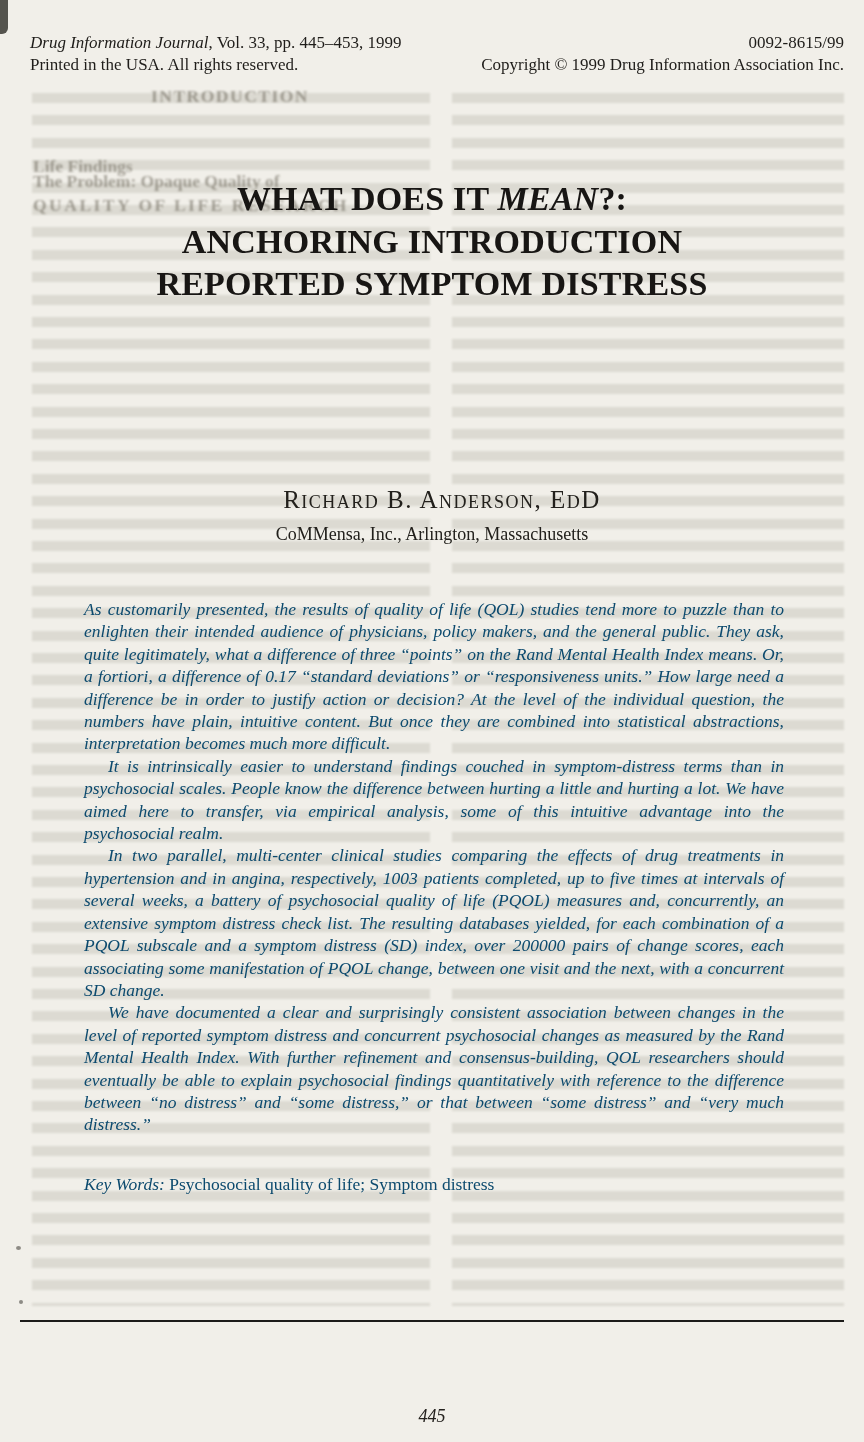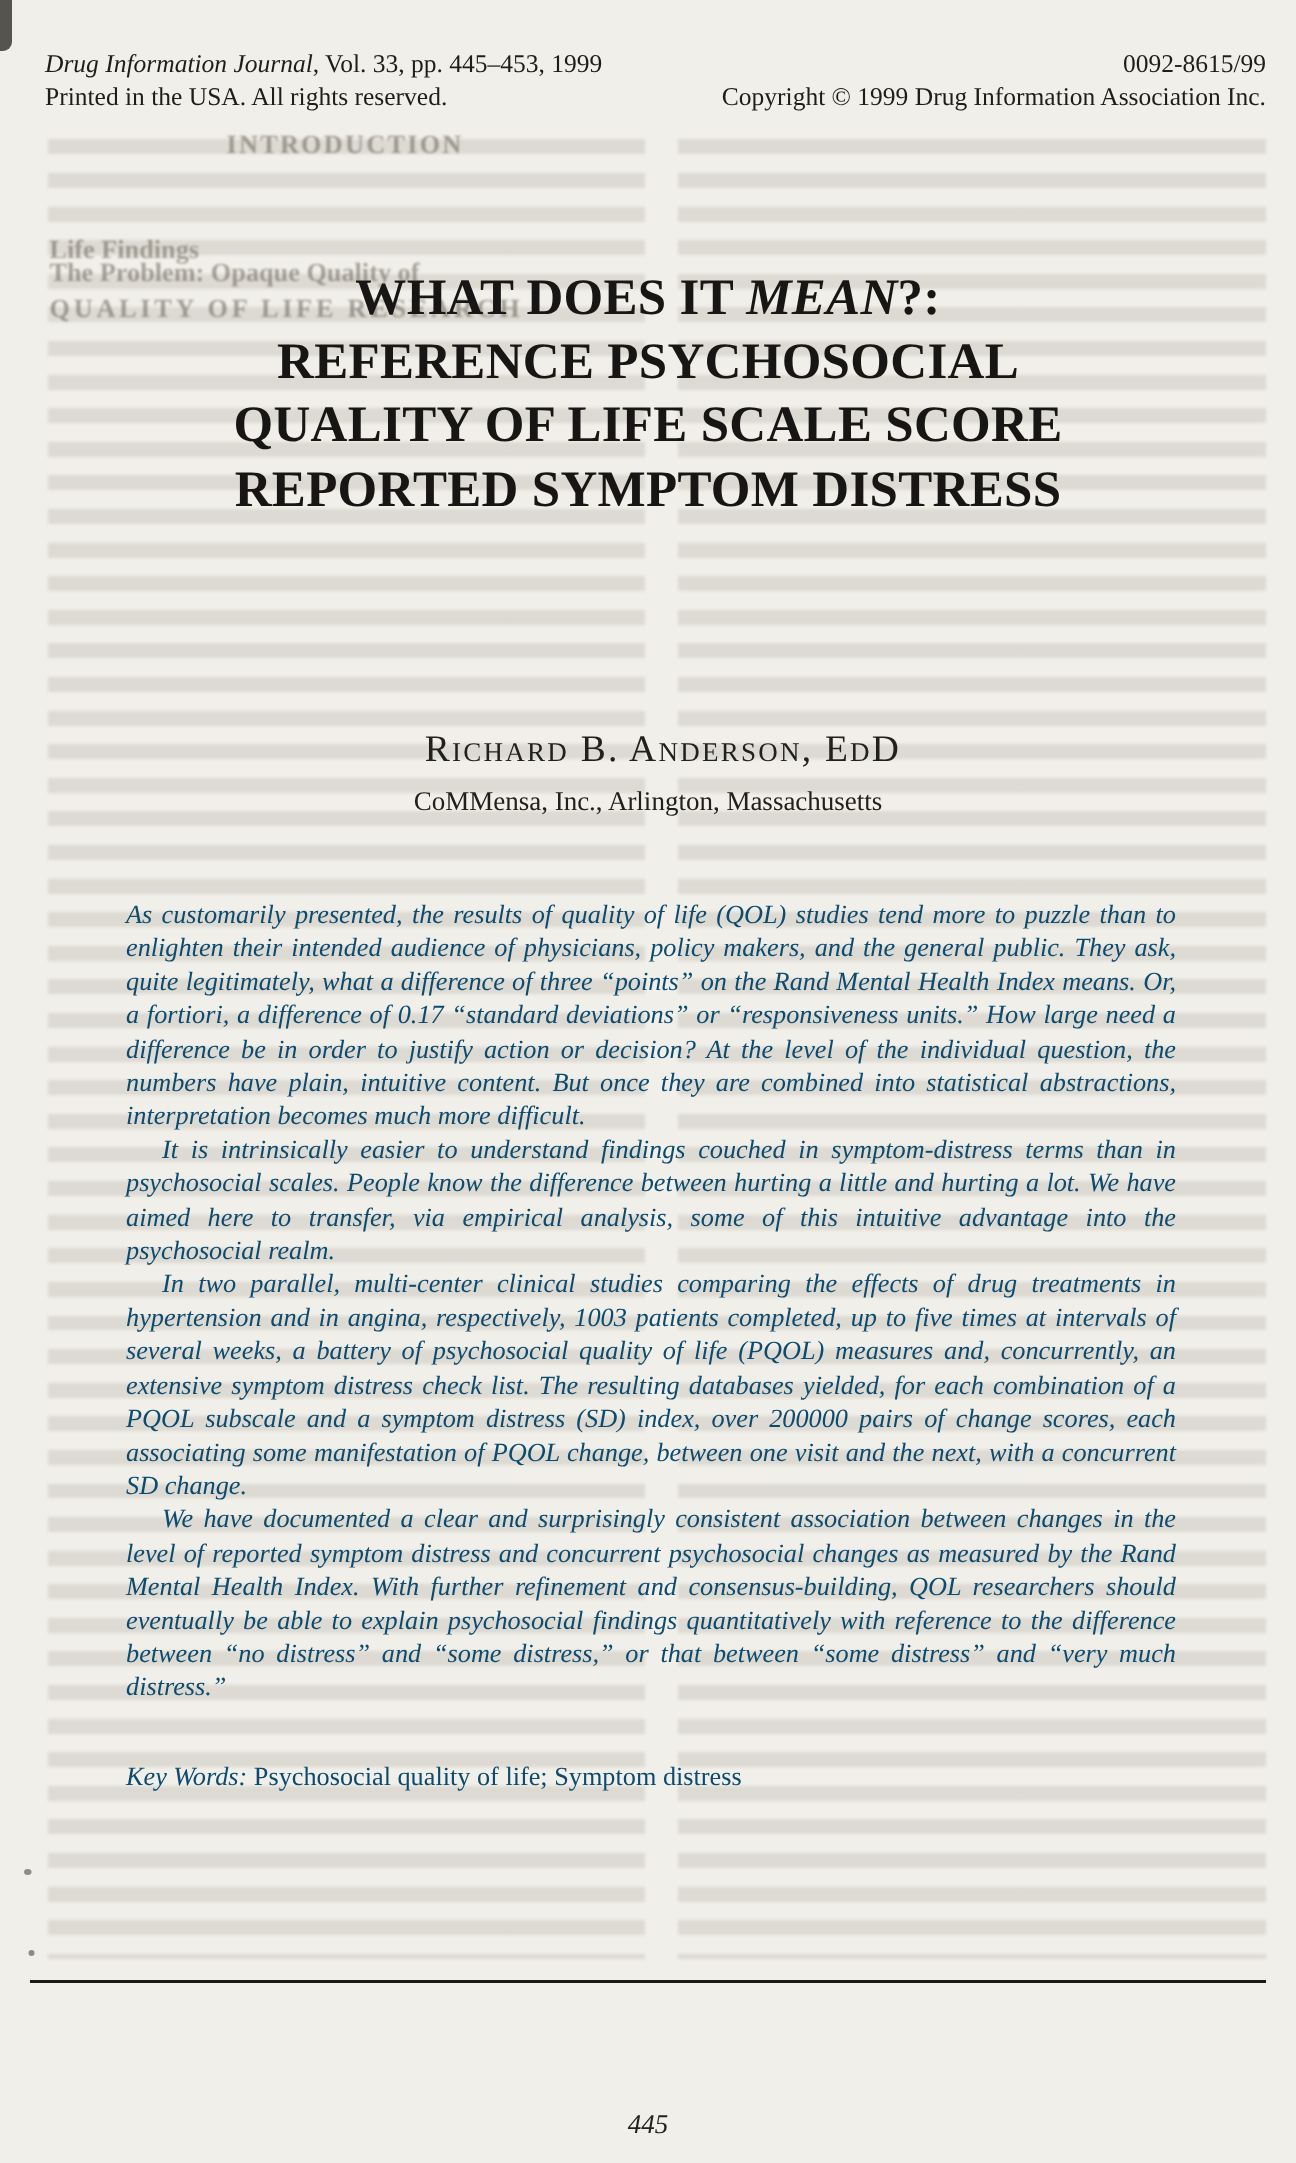--- a/index.html
+++ b/index.html
@@ -133,22 +133,21 @@
         <div>Printed in the USA. All rights reserved.</div>
       </div>
       <div class="right">
         <div>0092-8615/99</div>
         <div>Copyright © 1999 Drug Information Association Inc.</div>
       </div>
     </div>
 
     <h1 class="title">
       <span class="tline"><span>WHAT DOES IT </span><em>MEAN</em><span>?:</span></span>
-      <span class="tline">REFERENCE PSYCHOSOCIAL</span>
-      <span class="tline">QUALITY OF LIFE SCALE SCORE</span>
+      <span class="tline">ANCHORING INTRODUCTION</span>
       <span class="tline">REPORTED SYMPTOM DISTRESS</span>
     </h1>
 
     <div class="author">Richard B. Anderson, EdD</div>
     <div class="affiliation">CoMMensa, Inc., Arlington, Massachusetts</div>
 
     <div class="abstract">
       <p>As customarily presented, the results of quality of life (QOL) studies tend more to puzzle than to enlighten their intended audience of physicians, policy makers, and the general public. They ask, quite legitimately, what a difference of three “points” on the Rand Mental Health Index means. Or, a fortiori, a difference of 0.17 “standard deviations” or “responsiveness units.” How large need a difference be in order to justify action or decision? At the level of the individual question, the numbers have plain, intuitive content. But once they are combined into statistical abstractions, interpretation becomes much more difficult.</p>
       <p class="indented">It is intrinsically easier to understand findings couched in symptom-distress terms than in psychosocial scales. People know the difference between hurting a little and hurting a lot. We have aimed here to transfer, via empirical analysis, some of this intuitive advantage into the psychosocial realm.</p>
       <p class="indented">In two parallel, multi-center clinical studies comparing the effects of drug treatments in hypertension and in angina, respectively, 1003 patients completed, up to five times at intervals of several weeks, a battery of psychosocial quality of life (PQOL) measures and, concurrently, an extensive symptom distress check list. The resulting databases yielded, for each combination of a PQOL subscale and a symptom distress (SD) index, over 200000 pairs of change scores, each associating some manifestation of PQOL change, between one visit and the next, with a concurrent SD change.</p>

